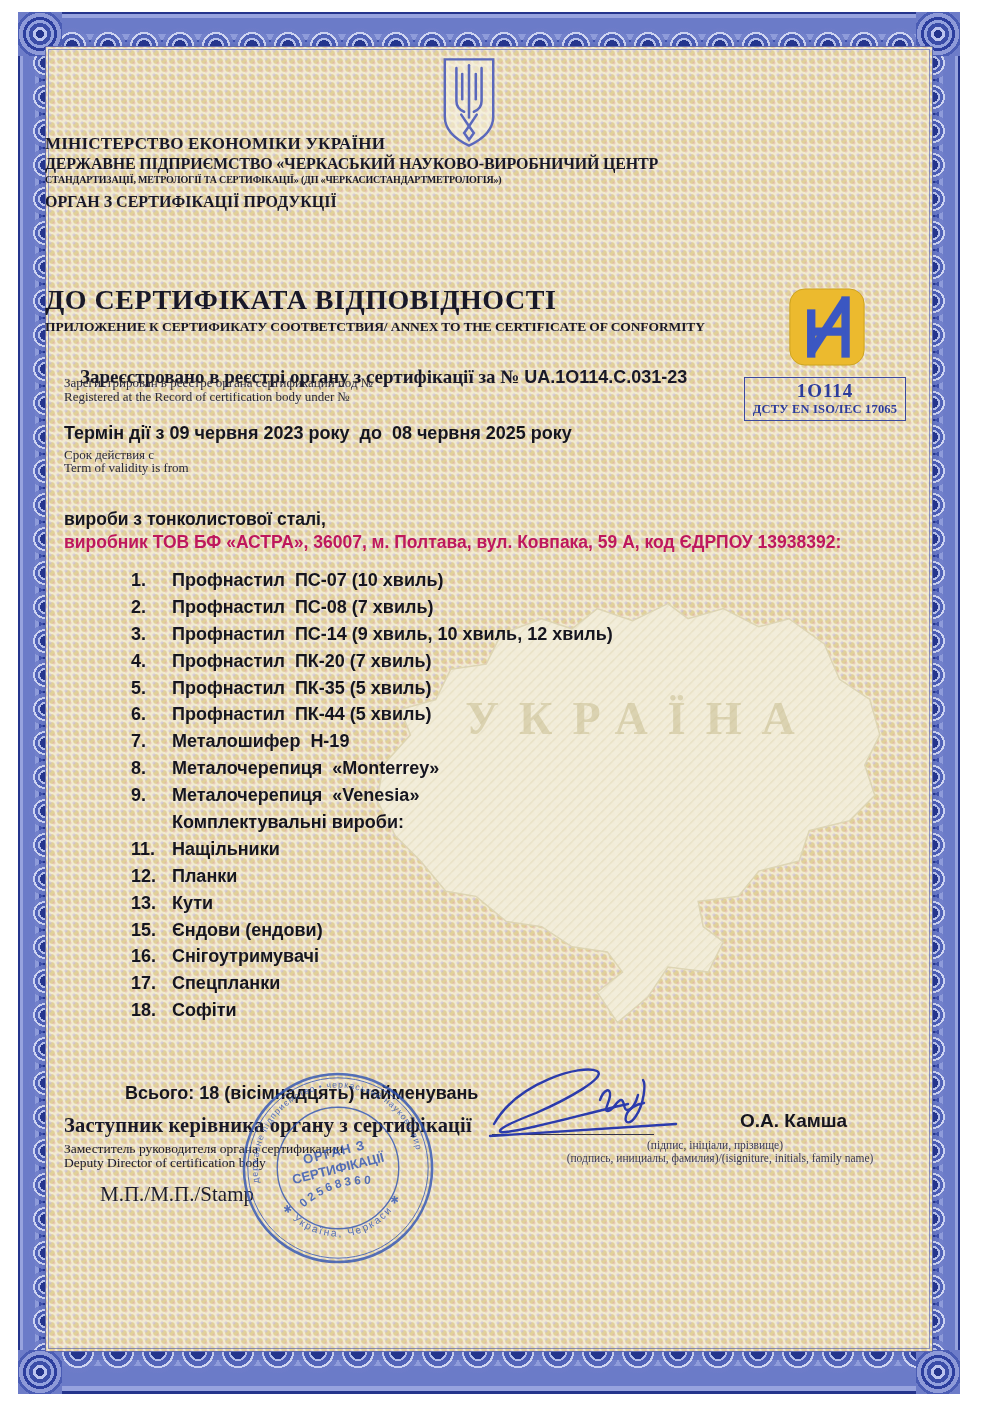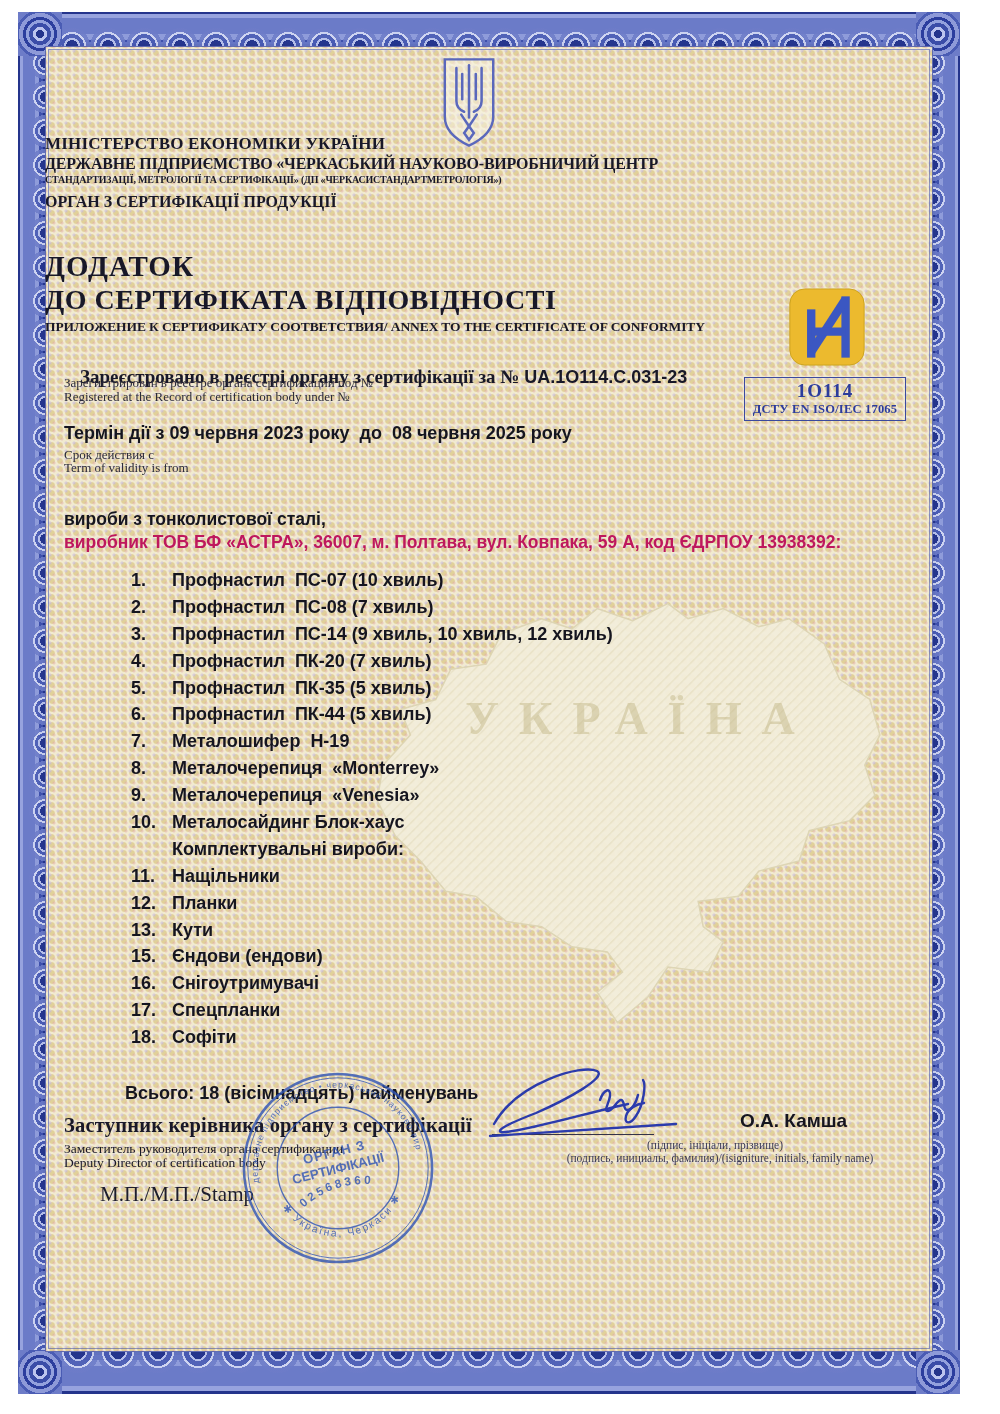--- a/index.html
+++ b/index.html
@@ -151,21 +151,20 @@
       <path d="M24,60 L32,72 L40,60"></path>
       <path d="M32,72 l5,7 -5,7 -5,-7 z"></path>
     </g>
   </svg>
 
   <div class="abs ctr serifb org-l1">МІНІСТЕРСТВО ЕКОНОМІКИ УКРАЇНИ</div>
   <div class="abs ctr serifb org-l2">ДЕРЖАВНЕ ПІДПРИЄМСТВО «ЧЕРКАСЬКИЙ НАУКОВО-ВИРОБНИЧИЙ ЦЕНТР</div>
   <div class="abs ctr serifb org-l3">СТАНДАРТИЗАЦІЇ, МЕТРОЛОГІЇ ТА СЕРТИФІКАЦІЇ» (ДП «ЧЕРКАСИСТАНДАРТМЕТРОЛОГІЯ»)</div>
   <div class="abs ctr serifb org-l4">ОРГАН З СЕРТИФІКАЦІЇ ПРОДУКЦІЇ</div>
 
-  <div class="abs ctr serifb title1">ДОДАТОК</div>
   <div class="abs ctr serifb title2">ДО СЕРТИФІКАТА ВІДПОВІДНОСТІ</div>
   <div class="abs ctr serifb subtitle">ПРИЛОЖЕНИЕ К СЕРТИФИКАТУ СООТВЕТСТВИЯ/ ANNEX TO THE CERTIFICATE OF CONFORMITY</div>
 
   <svg class="abs logo" width="78" height="80" viewBox="0 0 84 86">
     <rect x="2" y="2" width="80" height="82" rx="16" fill="#ecba2e" stroke="#caa11d" stroke-width="1"></rect>
     <g stroke="#3b57c2" stroke-width="9" fill="none">
       <path d="M62,10 V76"></path>
       <path d="M25,24 V76"></path>
       <path d="M62,13 L25,70"></path>
       <path d="M25,48 H62"></path>
@@ -219,24 +218,20 @@
         <span class="item-num">7.</span>
         <span class="item-text">Металошифер  Н-19</span>
       </div>
       <div class="item-row">
         <span class="item-num">8.</span>
         <span class="item-text">Металочерепиця  «Monterrey»</span>
       </div>
       <div class="item-row">
         <span class="item-num">9.</span>
         <span class="item-text">Металочерепиця  «Venesia»</span>
-      </div>
-      <div class="item-row">
-        <span class="item-num">10.</span>
-        <span class="item-text">Металосайдинг Блок-хаус</span>
       </div>
       <div class="item-row subhead">
         <span class="item-num"></span>
         <span class="item-text">Комплектувальні вироби:</span>
       </div>
       <div class="item-row">
         <span class="item-num">11.</span>
         <span class="item-text">Нащільники</span>
       </div>
       <div class="item-row">

